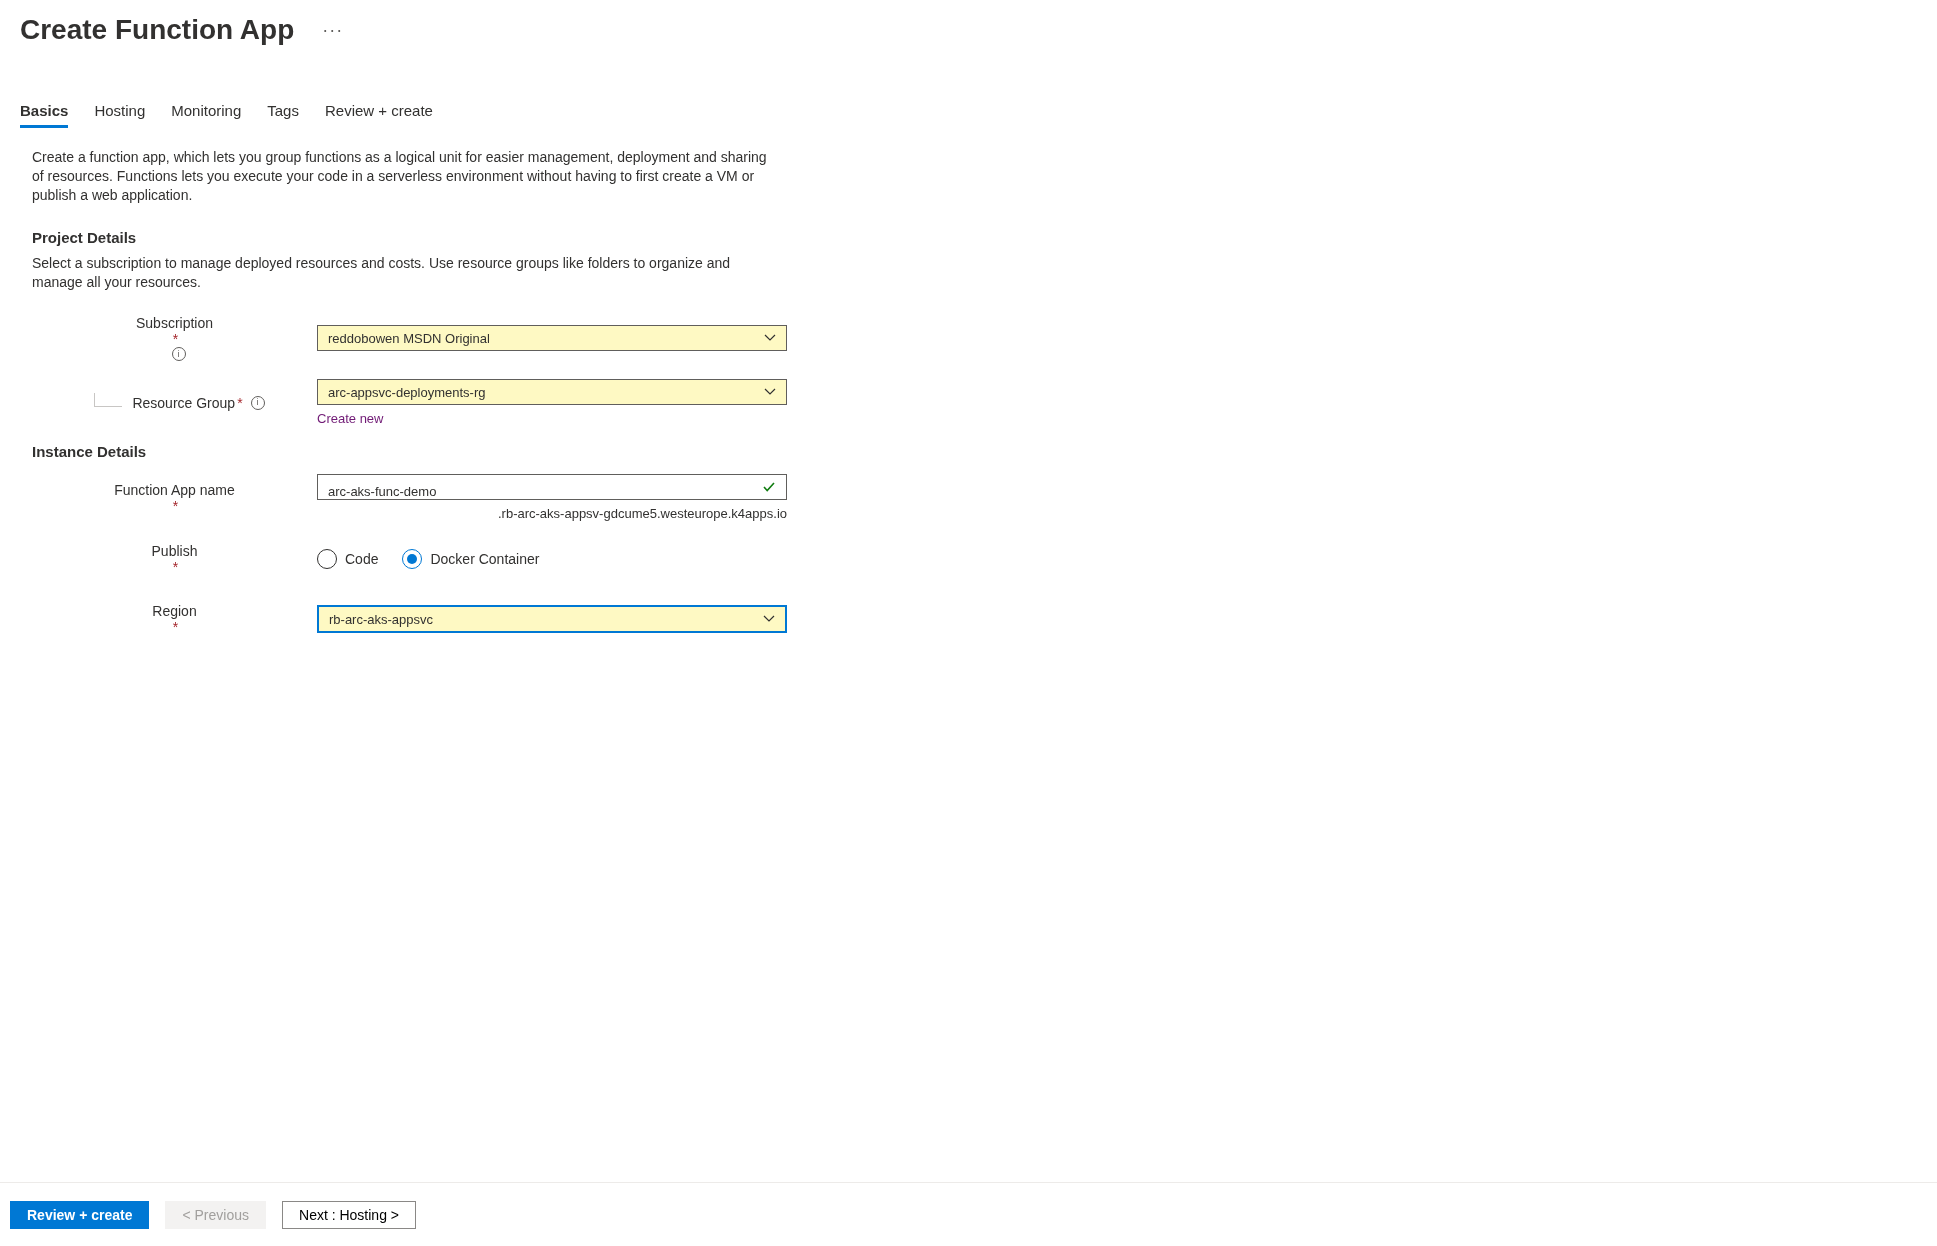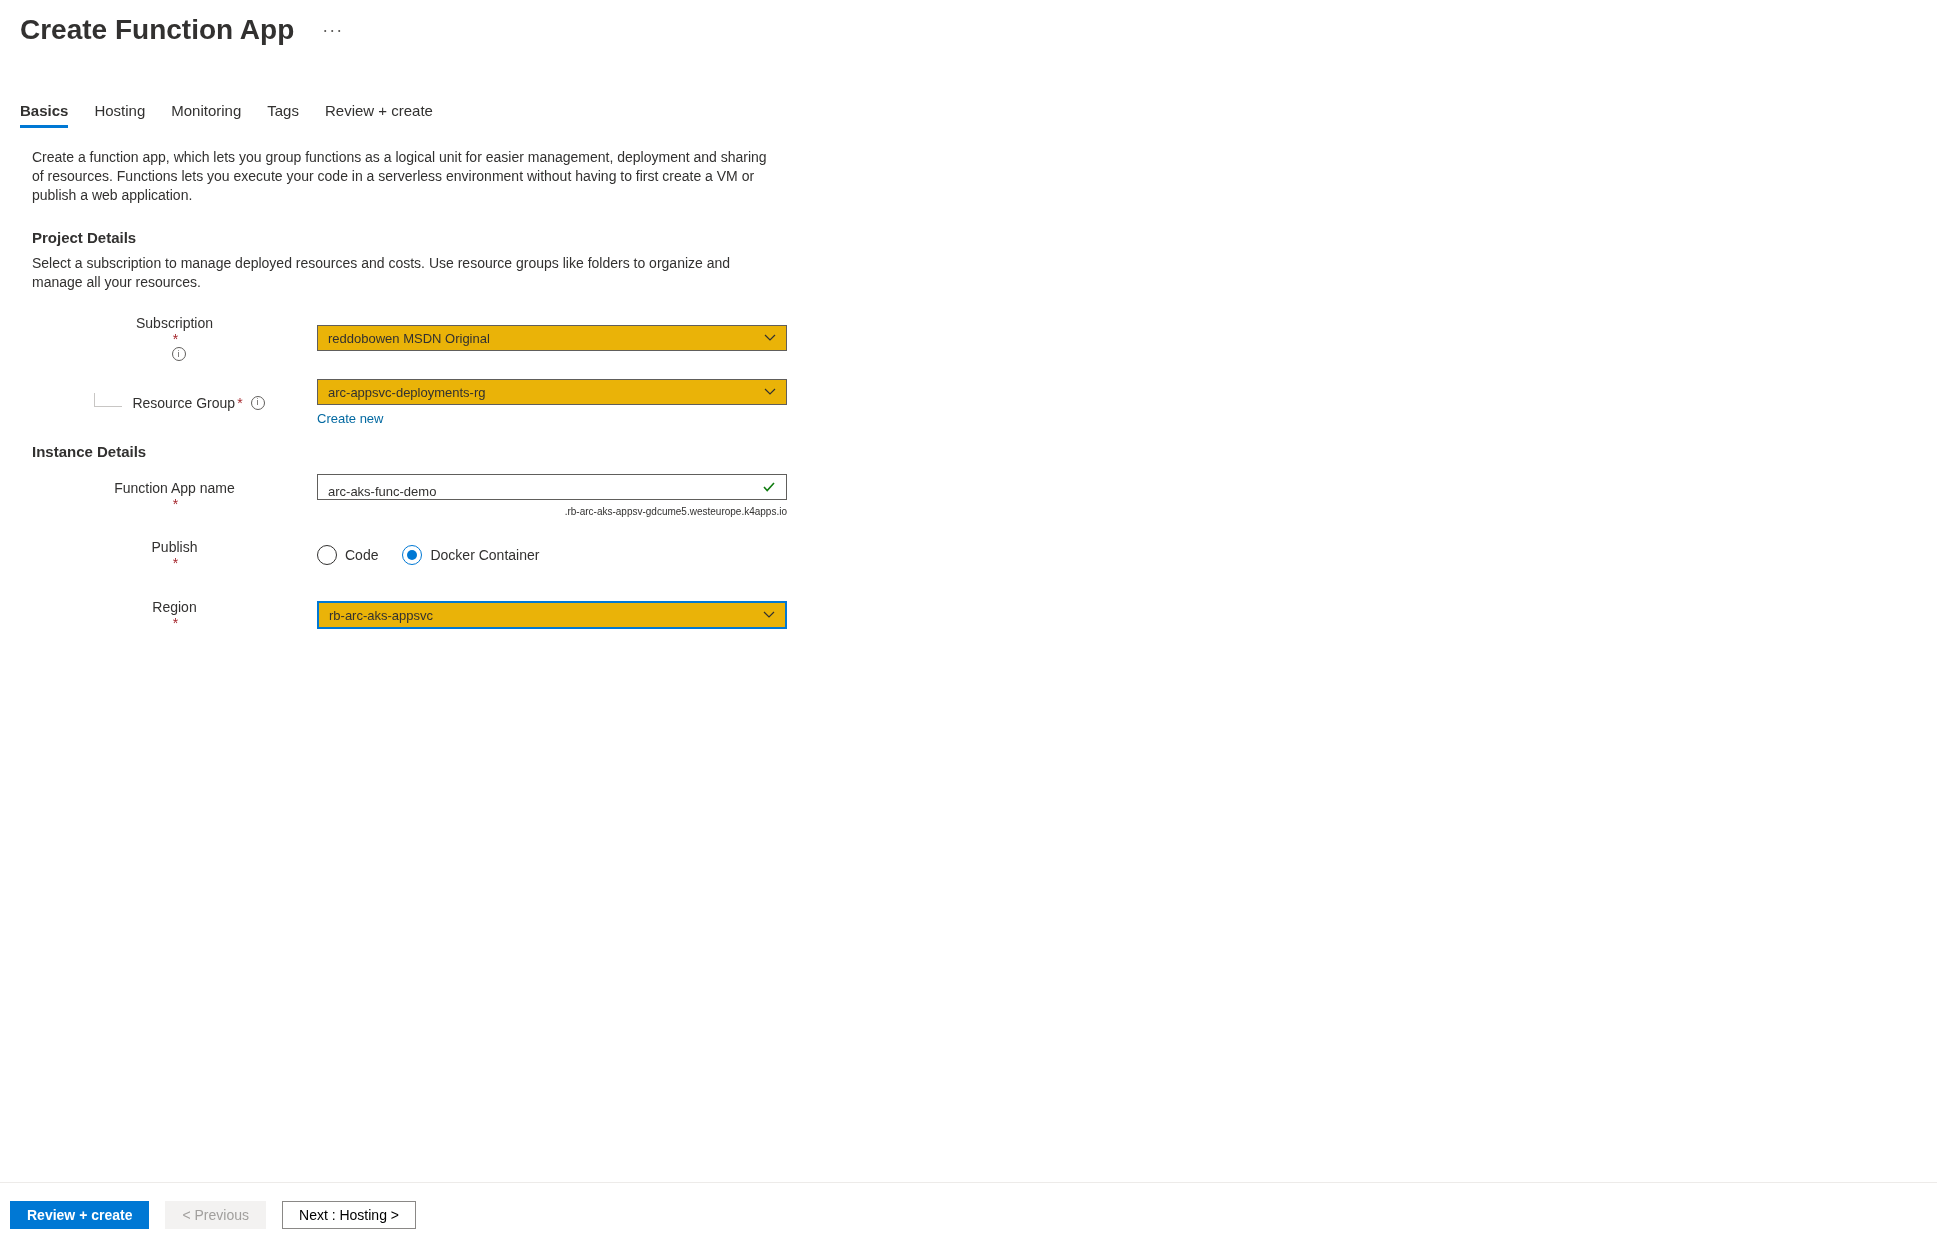--- a/index.html
+++ b/index.html
@@ -124,21 +124,21 @@
   .dropdown {
     position: relative;
     width: 470px;
     height: 26px;
     border: 1px solid #605e5c;
     display: flex;
     align-items: center;
     padding: 0 10px;
     font-size: 13px;
     cursor: pointer;
-    background: #eab308;
+    background: #fef9c3;
   }
   .dropdown .chev {
     position: absolute;
     right: 10px;
     top: 6px;
   }
   .dropdown.focused {
     border: 2px solid #0078d4;
     height: 28px;
   }
@@ -153,30 +153,30 @@
     font-size: 13px;
     background: #fff;
   }
   .input-validated .check {
     position: absolute;
     right: 10px;
     top: 5px;
     color: #107c10;
   }
   .link {
-    color: #0369a1;
+    color: #701a75;
     font-size: 13px;
     margin-top: 6px;
     display: inline-block;
     cursor: pointer;
   }
   .suffix-text {
     text-align: right;
     width: 470px;
-    font-size: 10px;
+    font-size: 13px;
     color: #323130;
     margin-top: 6px;
   }
   
   .radio-group {
     display: flex;
     gap: 24px;
     align-items: center;
   }
   .radio {

